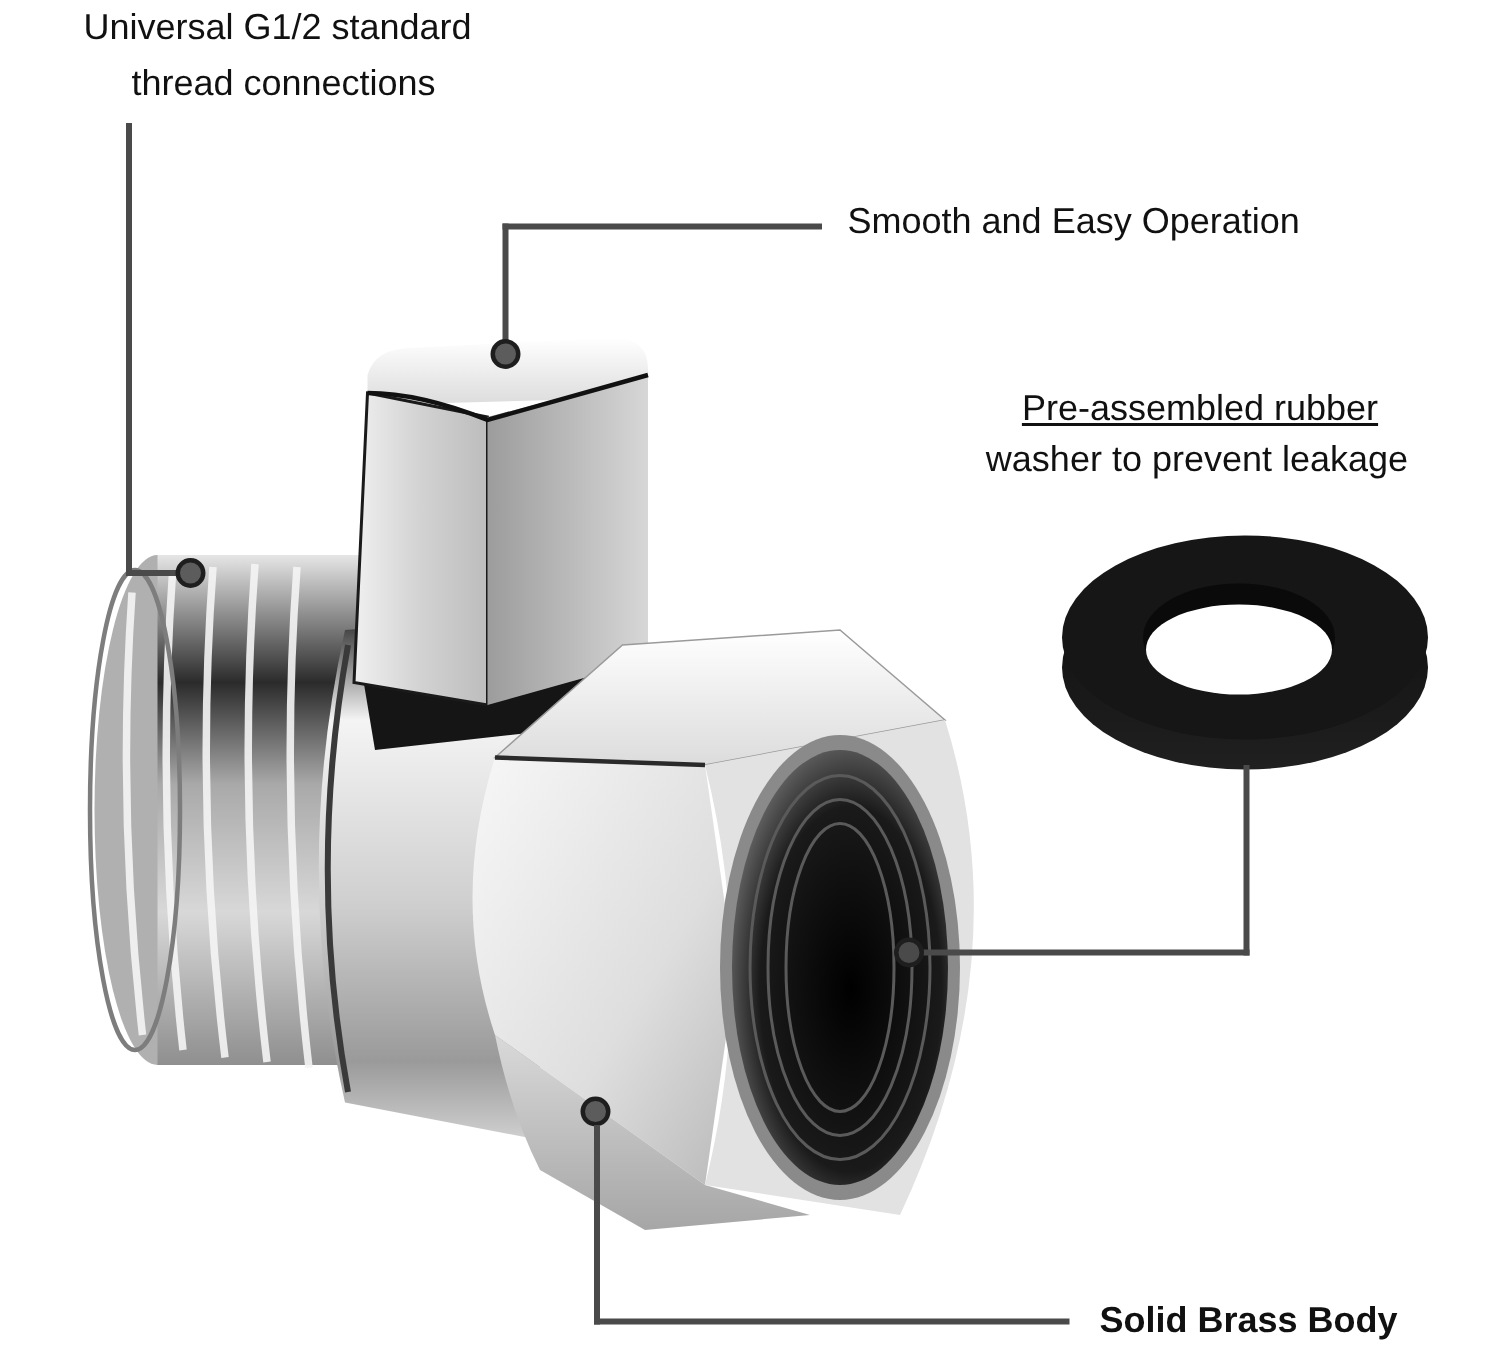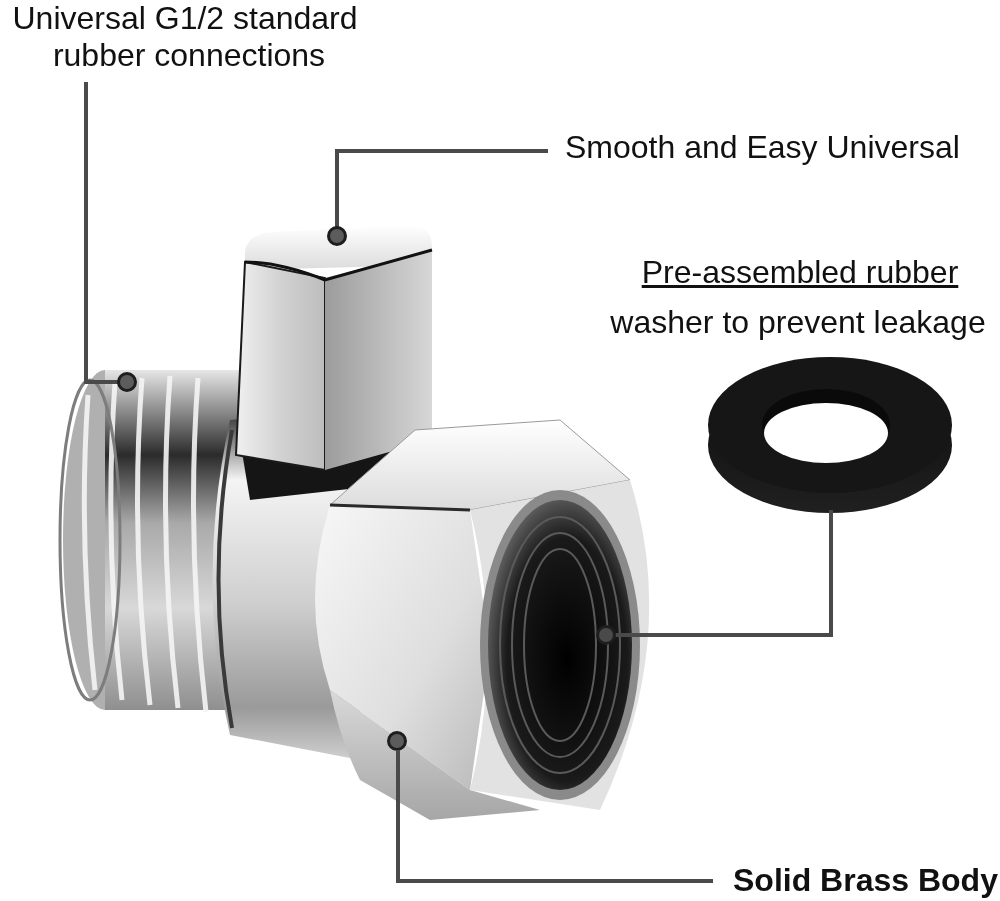--- a/index.html
+++ b/index.html
@@ -1,18 +1,18 @@
 <!DOCTYPE html>
 <html><head>
   <meta charset="utf-8">
   <style>
     html, body { margin: 0; padding: 0; background: #ffffff; }
     body { width: 1000px; height: 901px; position: relative; overflow: hidden;
            font-family: "Liberation Sans", sans-serif; color: #111111; }
-    .label { position: absolute; font-size: 32px; line-height: 37px; white-space: nowrap; }
+    .label { position: absolute; font-size: 24px; line-height: 37px; white-space: nowrap; }
     .center { text-align: center; }
     .line { position: absolute; background: #4a4a4a; }
     .dot { position: absolute; width: 20px; height: 20px; border-radius: 50%;
            background: #5c5c5c; border: 3px solid #1e1e1e; box-sizing: border-box; }
     svg.product { position: absolute; left: 0; top: 0; }
   </style>
 </head>
 <body>
 
 <svg class="product" width="1000" height="901" viewBox="0 0 1000 901">
@@ -100,36 +100,36 @@
   </g>
 
   <ellipse cx="830" cy="445" rx="122" ry="68" fill="url(#washerSide)"></ellipse>
   <ellipse cx="830" cy="425" rx="122" ry="68" fill="#161616"></ellipse>
   <ellipse cx="826" cy="425" rx="64" ry="36" fill="#0a0a0a"></ellipse>
   <ellipse cx="826" cy="433" rx="62" ry="30" fill="#ffffff"></ellipse>
 </svg>
 
 <div>
   <div class="label center" style="left:0; top:0; width:370px;">Universal G1/2 standard</div>
-  <div class="label center" style="left:0; top:37px; width:378px;">rubber connections</div>
+  <div class="label center" style="left:0; top:37px; width:378px;">thread connections</div>
   <div class="line" style="left:84px; top:82px; width:4px; height:302px;"></div>
   <div class="line" style="left:84px; top:380px; width:38px; height:4px;"></div>
   <div class="dot" style="left:117px; top:372px;"></div>
 </div>
 
 <div>
-  <div class="label" style="left:565px; top:129px;">Smooth and Easy Universal</div>
+  <div class="label" style="left:565px; top:129px;">Smooth and Easy Operation</div>
   <div class="line" style="left:335px; top:149px; width:213px; height:4px;"></div>
   <div class="line" style="left:335px; top:149px; width:4px; height:80px;"></div>
   <div class="dot" style="left:327px; top:226px;"></div>
 </div>
 
 <div>
   <div class="label center" style="left:600px; top:254px; width:400px;text-decoration:underline;">Pre-assembled rubber</div>
-  <div class="label center" style="left:596px; top:304px; width:404px;">washer to prevent leakage</div>
+  <div class="label center" style="left:596px; top:288px; width:404px;">washer to prevent leakage</div>
   <div class="line" style="left:829px; top:510px; width:4px; height:127px;"></div>
   <div class="line" style="left:610px; top:633px; width:223px; height:4px;"></div>
   <div class="dot" style="left:596px; top:625px; background:#4a4a4a;"></div>
 </div>
 
 <div>
   <div class="dot" style="left:387px; top:731px;"></div>
   <div class="line" style="left:396px; top:750px; width:4px; height:133px;"></div>
   <div class="line" style="left:396px; top:879px; width:317px; height:4px;"></div>
   <div class="label" style="left:733px; top:862px;font-weight:bold;">Solid Brass Body</div>

